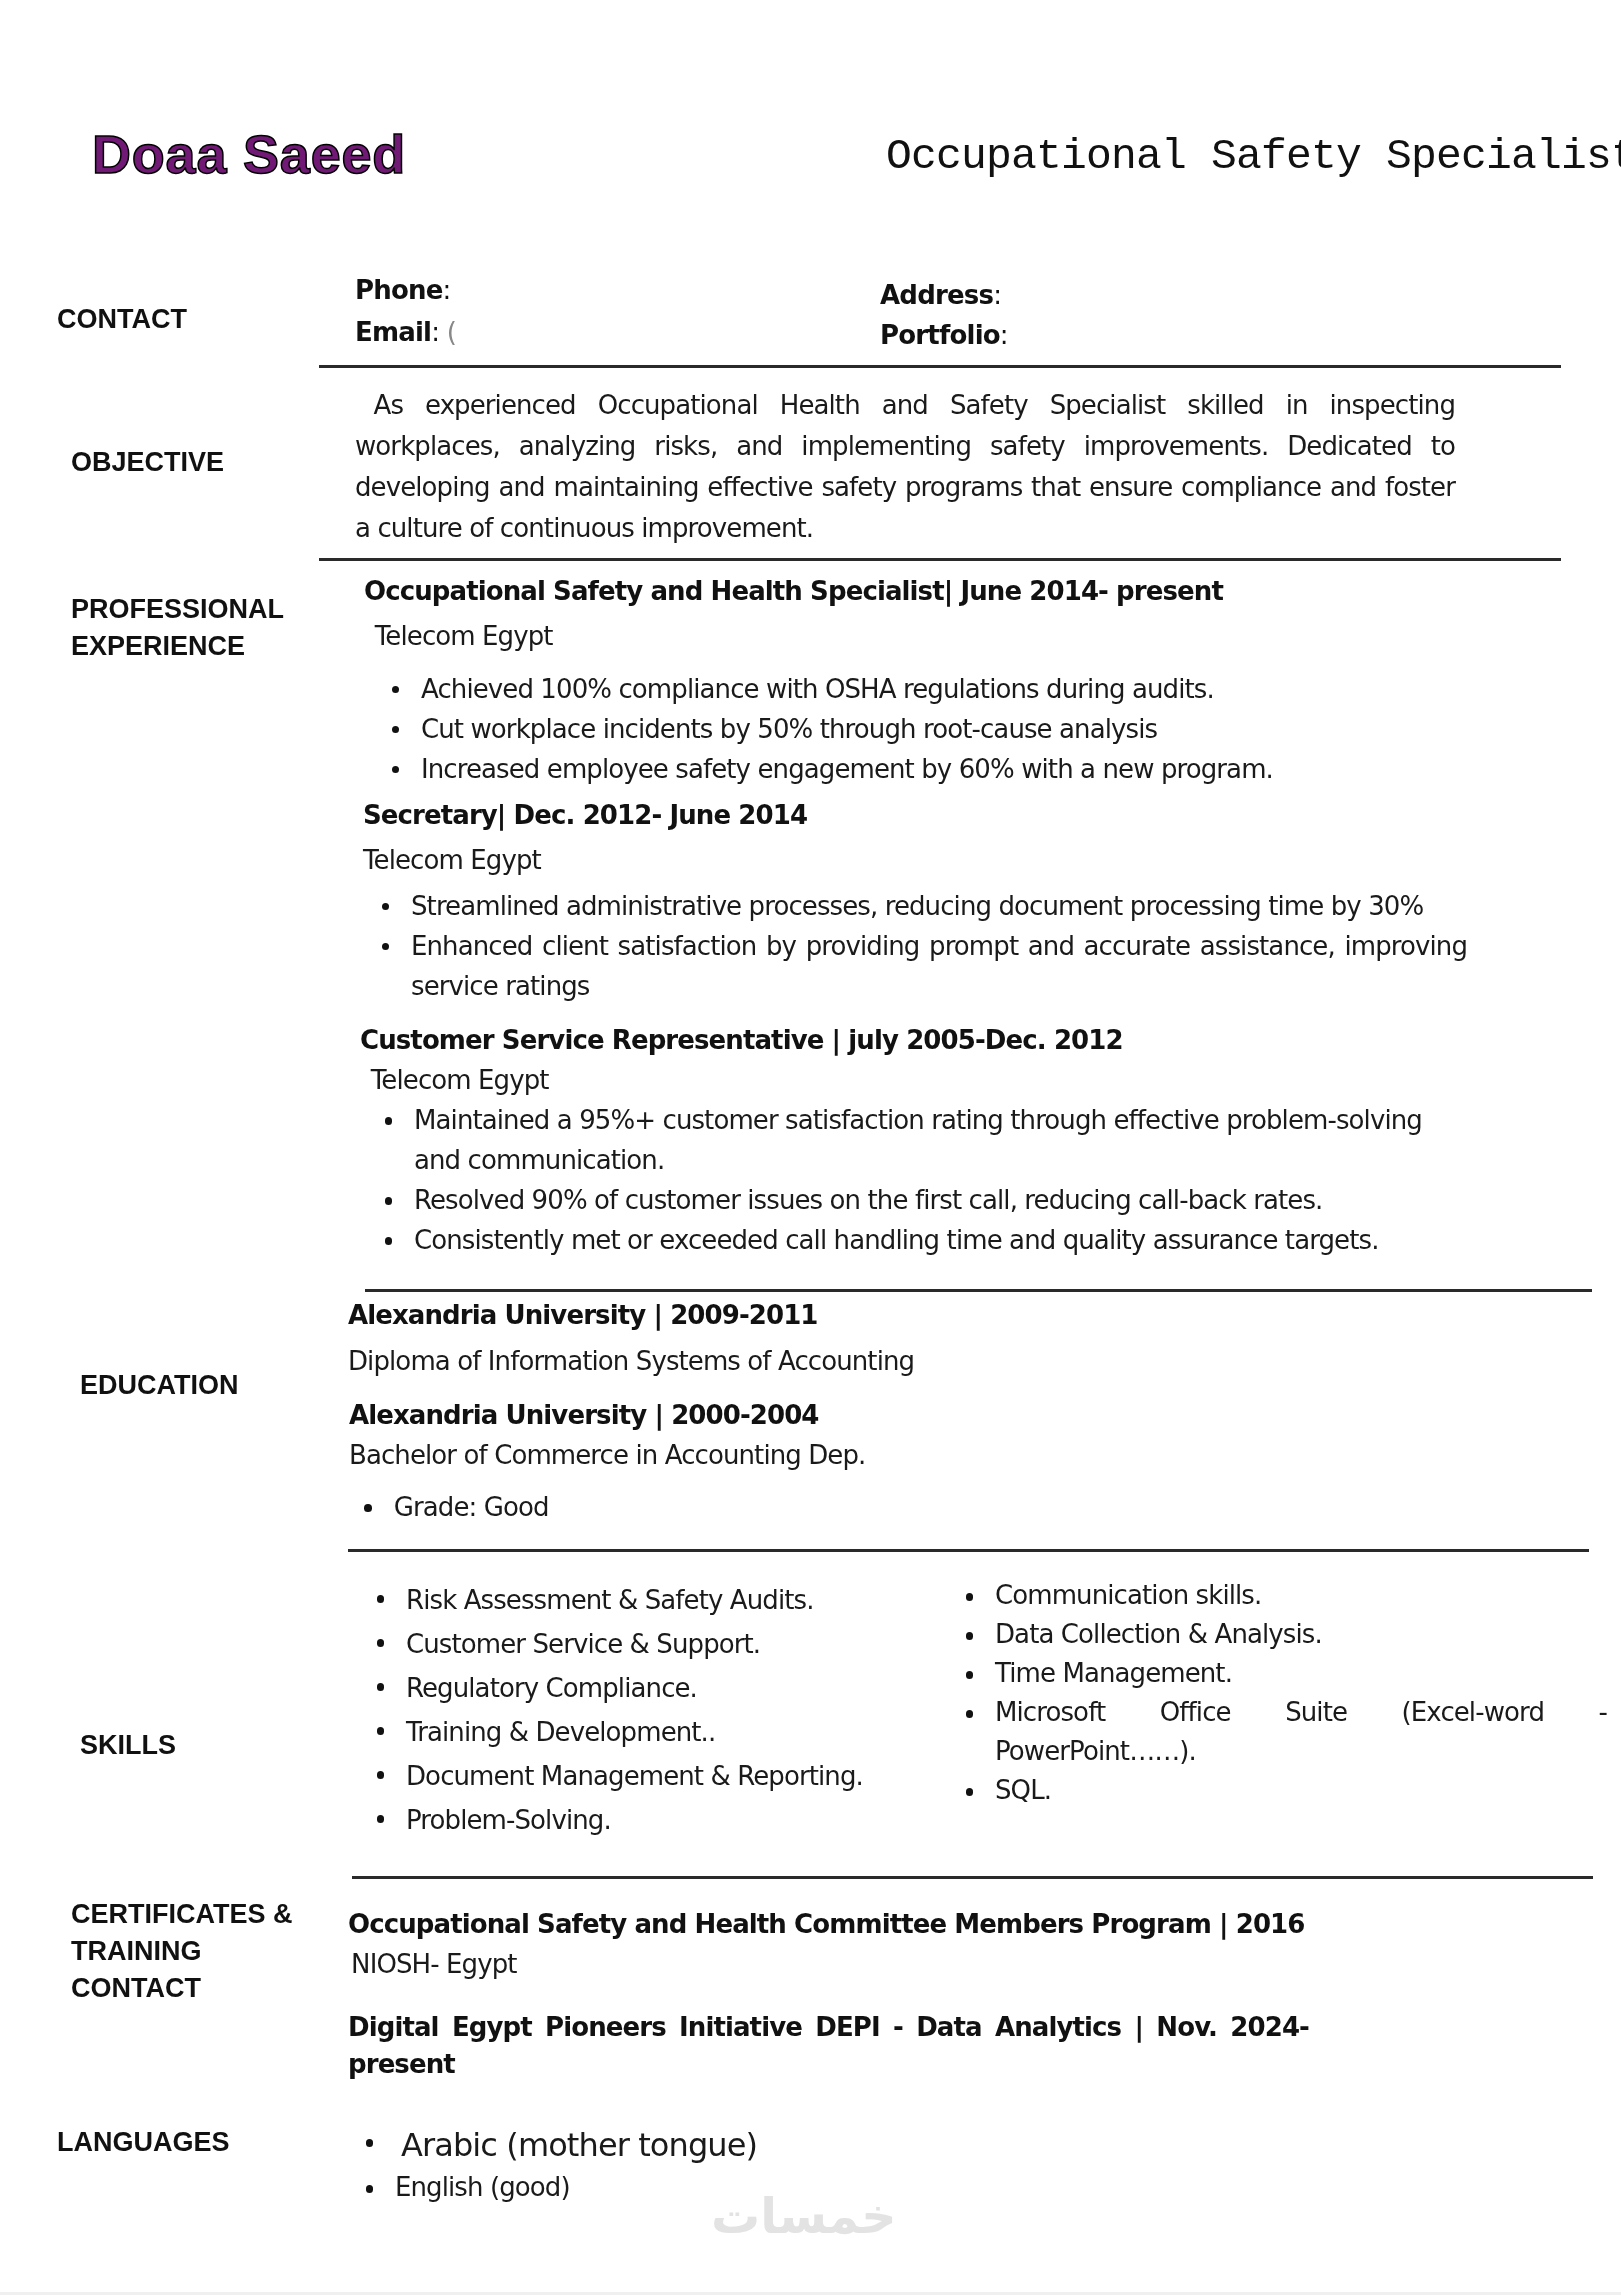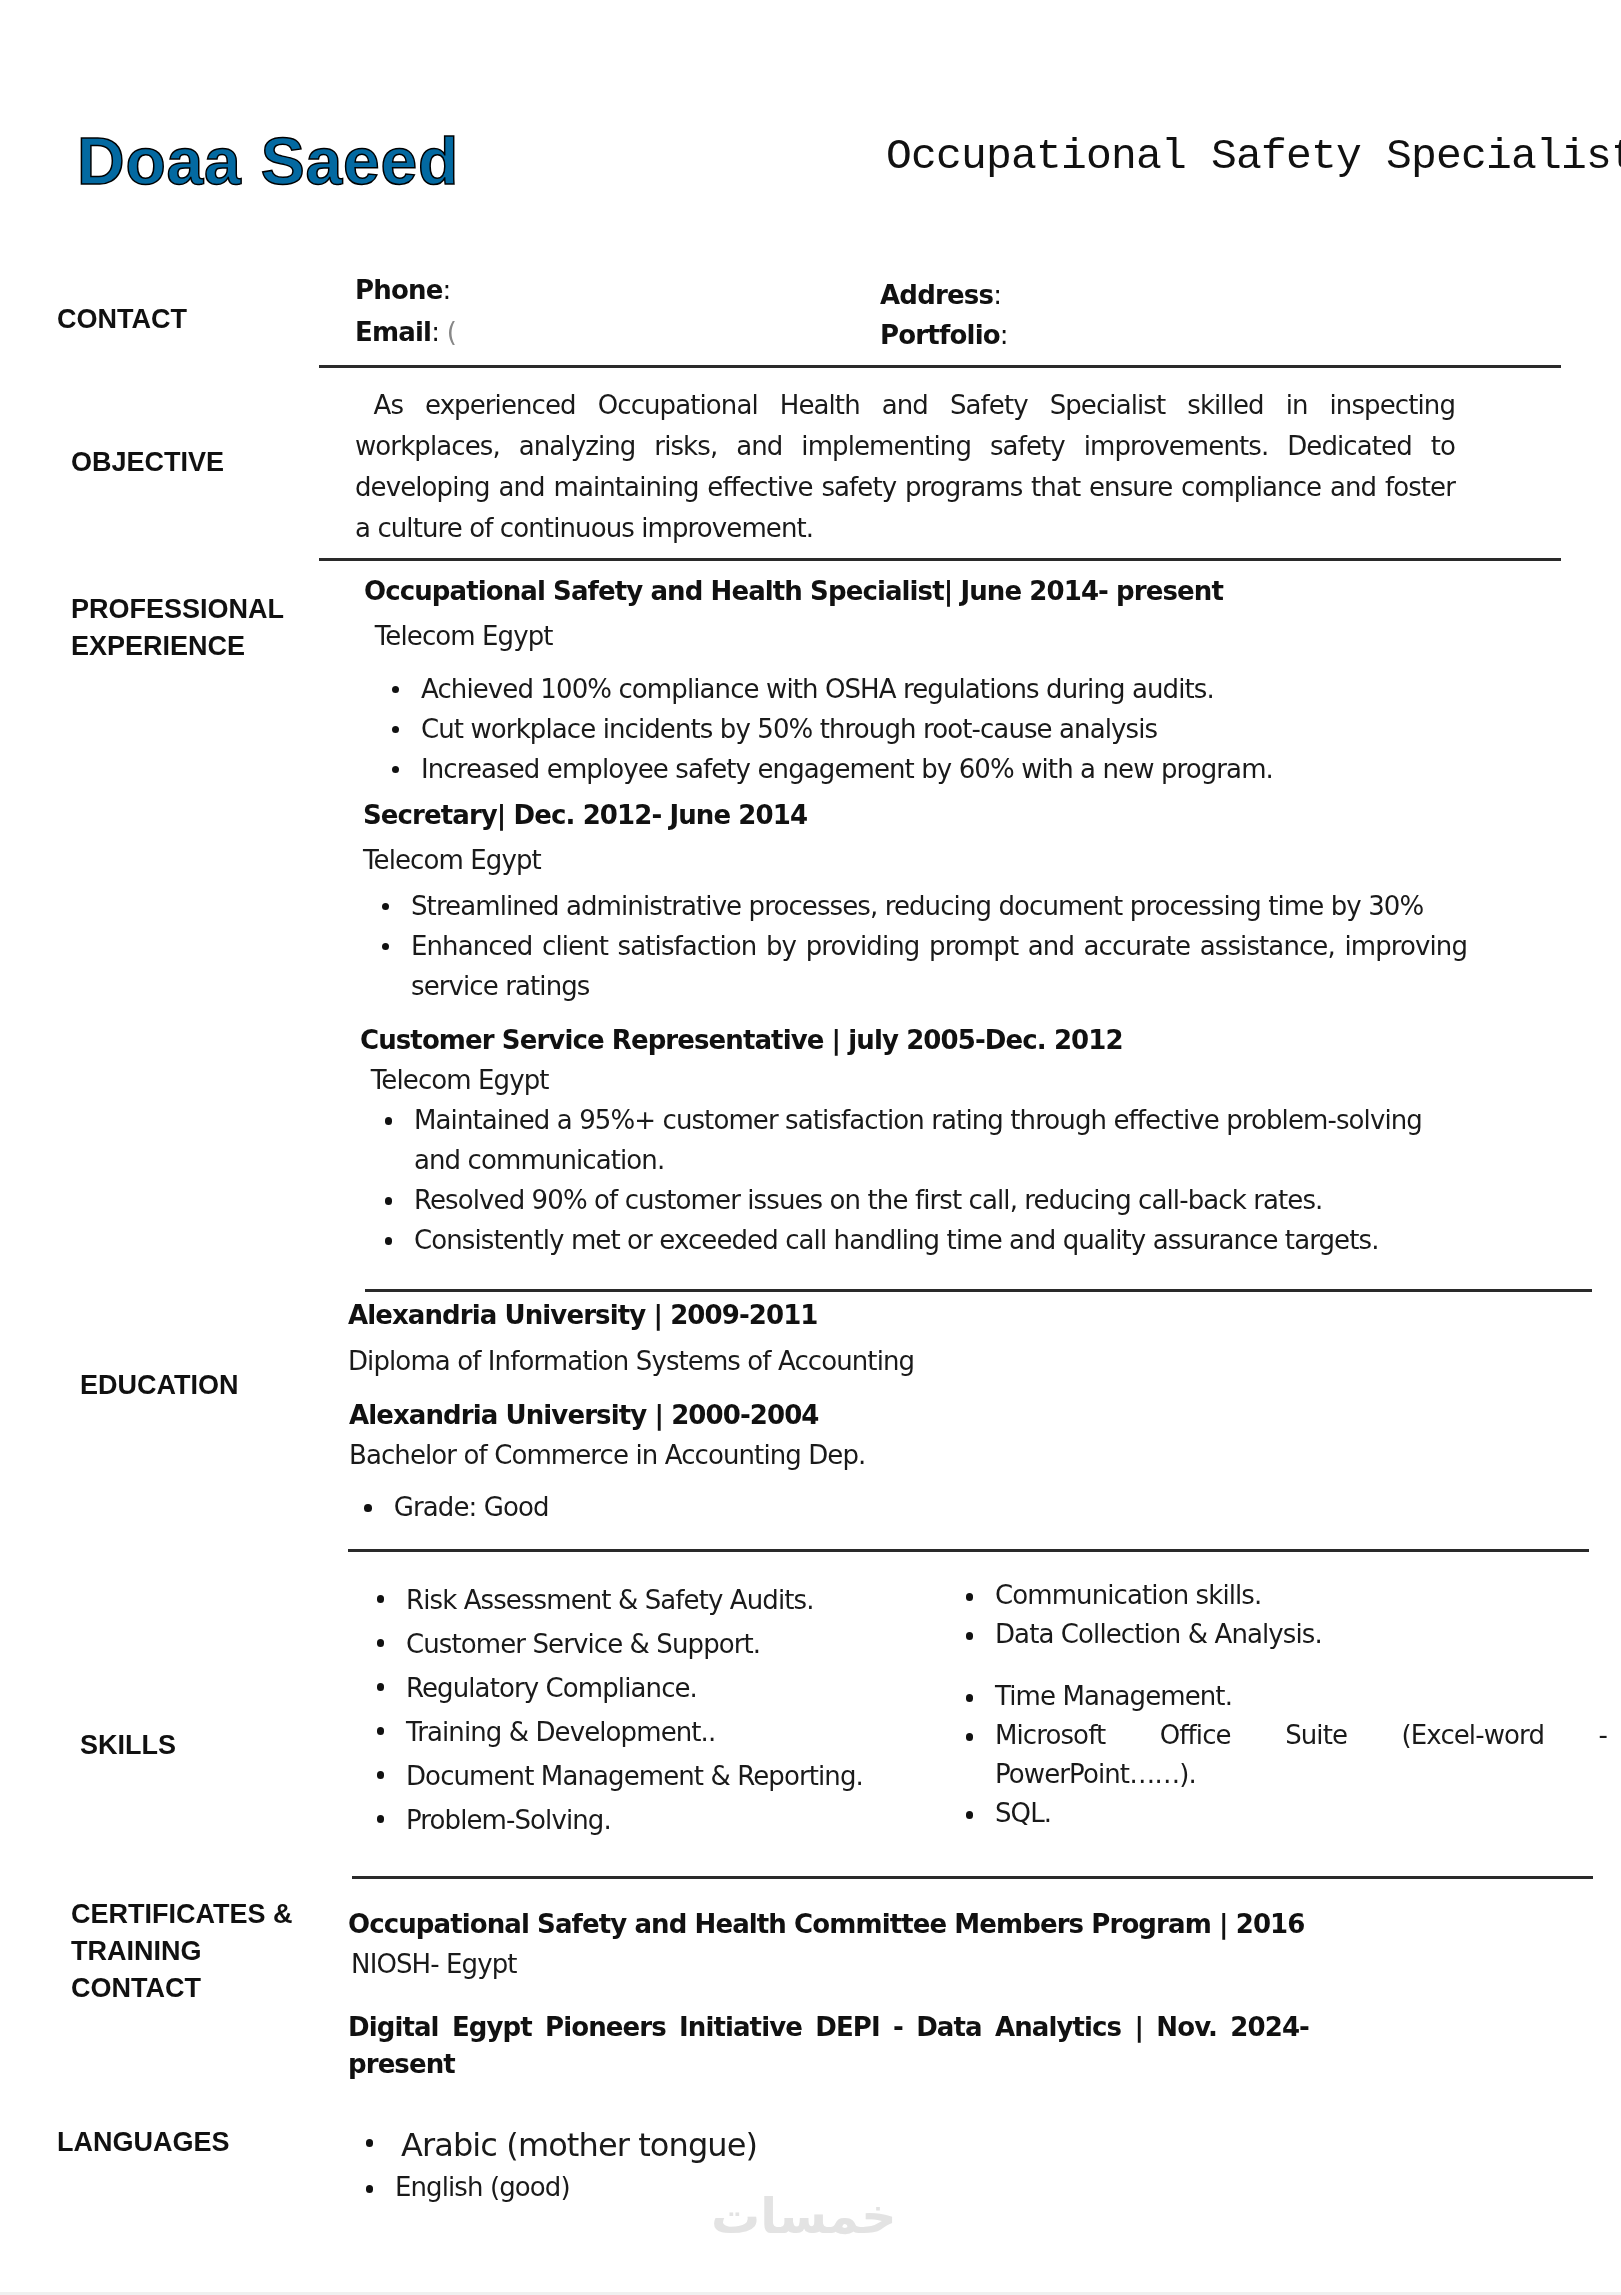--- a/index.html
+++ b/index.html
@@ -1,18 +1,18 @@
 <!DOCTYPE html>
 <html style="font-size:12.3px"><head>
 <meta charset="utf-8">
 <style>
   html, body { margin: 0; padding: 0; background: #ffffff; }
   body { width: 1622px; height: 2295px; position: relative; overflow: hidden; color: #111; font-family: "DejaVu Sans", sans-serif; }
   .abs { position: absolute; }
-  .name { left: 77px; top: 123px; font-family: "Liberation Sans", sans-serif; font-weight: 900; font-size: 66px; letter-spacing: 0.8px; color: #0369a1; -webkit-text-stroke: 1.5px #000; }
+  .name { left: 92px; top: 123px; font-family: "Liberation Sans", sans-serif; font-weight: 900; font-size: 54px; letter-spacing: 0.8px; color: #701a75; -webkit-text-stroke: 1.5px #000; }
   .title { left: 886px; top: 132px; font-family: "Liberation Mono", monospace; font-size: 43px; letter-spacing: -0.8px; color: #111; white-space: nowrap; }
   .label { font-family: "Liberation Sans", sans-serif; font-weight: 700; font-size: 27px; line-height: 37px; color: #111; }
   .body-text { font-family: "DejaVu Sans", sans-serif; font-size: 26px; color: #1a1a1a; letter-spacing: -0.9px; }
   .bold { font-weight: 700; color: #111; }
   .divider { height: 3.1px; background: #2a2a2a; }
   .contact-row { font-size: 26px; letter-spacing: -0.8px; }
   .contact-row .k { font-weight: 700; }
   .objective { left: 355px; top: 385px; width: 1100px; line-height: 41px; text-align: justify; text-indent: 18.5px; }
   ul.bullets { list-style: none; margin: 0; padding: 0; }
   ul.bullets li { position: relative; padding-left: 34px; line-height: 40px; }
@@ -103,21 +103,21 @@
   <li style="line-height:44px;">Risk Assessment &amp; Safety Audits.</li>
   <li style="line-height:44px;">Customer Service &amp; Support.</li>
   <li style="line-height:44px;">Regulatory Compliance.</li>
   <li style="line-height:44px;">Training &amp; Development..</li>
   <li style="line-height:44px;">Document Management &amp; Reporting.</li>
   <li style="line-height:44px;">Problem-Solving.</li>
 </ul>
 <ul class="abs bullets body-text justify" style="left:961px; top:1576px; width:646px;">
   <li style="line-height:39px;">Communication skills.</li>
   <li style="line-height:39px;">Data Collection &amp; Analysis.</li>
-  <li style="line-height:39px;margin-top:23px;">Time Management.</li>
+  <li style="line-height:39px;">Time Management.</li>
   <li style="line-height:39px;">Microsoft Office Suite (Excel-word - PowerPoint……).</li>
   <li style="line-height:39px;">SQL.</li>
 </ul>
 <div class="abs divider" style="left:352px; top:1876px; width:1241px;"></div>
 
 <div class="abs label" style="left:71px; top:1896px;">
   <div>CERTIFICATES &amp;</div>
   <div>TRAINING</div>
   <div>CONTACT</div>
 </div>

